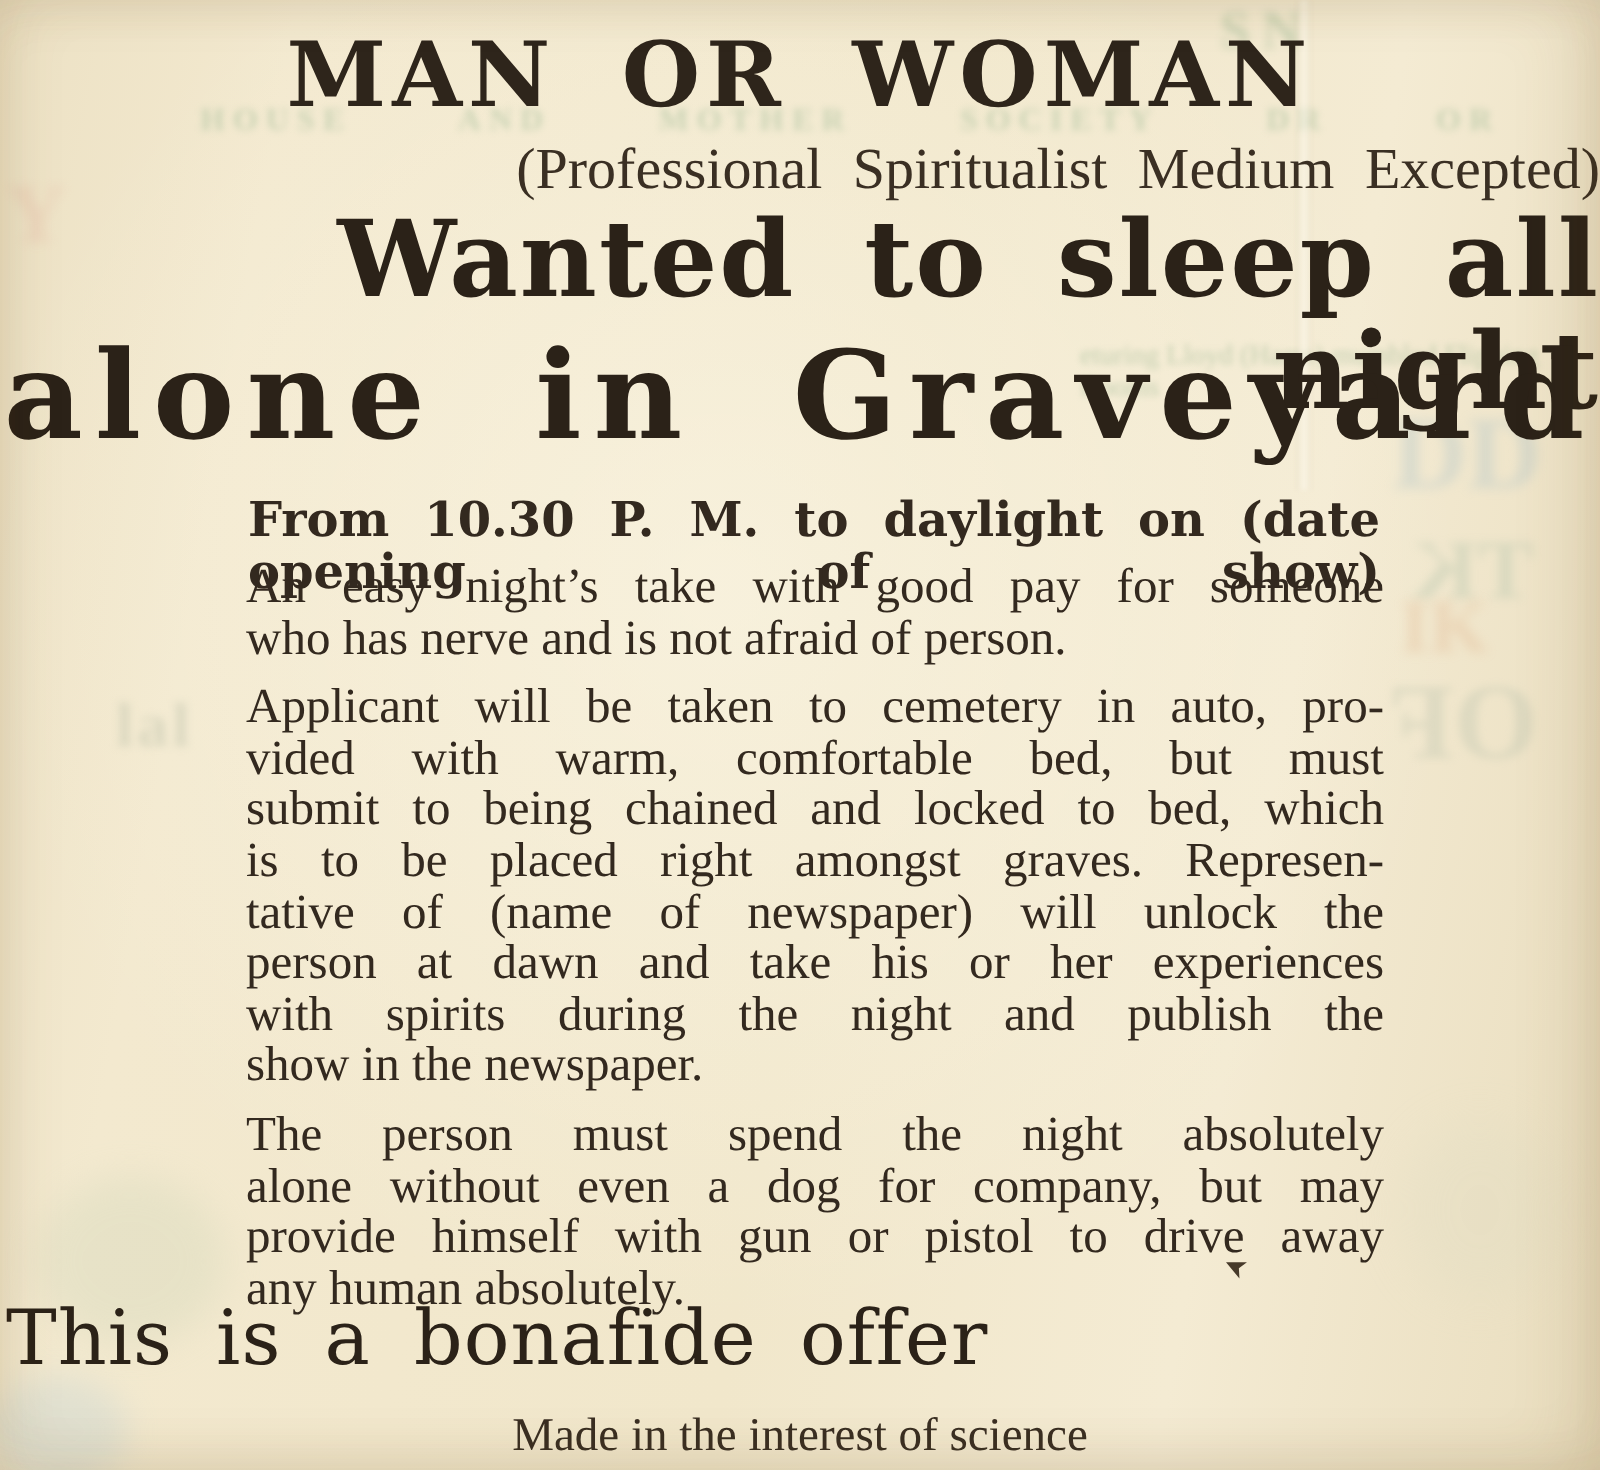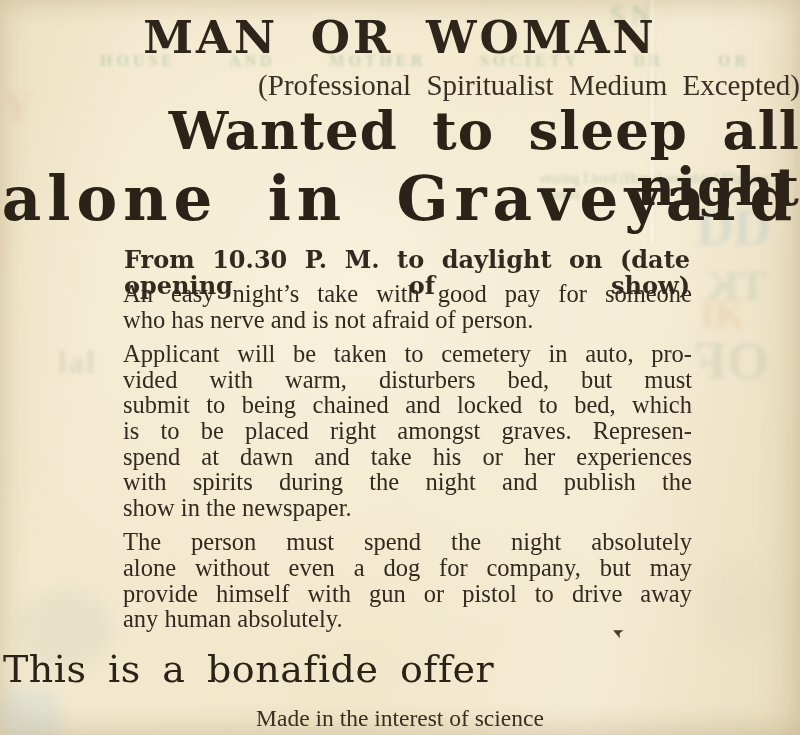--- a/index.html
+++ b/index.html
@@ -109,24 +109,25 @@
   <div class="headline-2">alone in Graveyard</div>
   <div class="tagline">From 10.30 P. M. to daylight on (date opening of show)</div>
 
   <div class="body-block">
     <p class="para">
       <span class="jline">An easy night’s take with good pay for someone</span>
       <span class="jline last">who has nerve and is not afraid of person.</span>
     </p>
     <p class="para">
       <span class="jline">Applicant will be taken to cemetery in auto, pro-</span>
-      <span class="jline">vided with warm, disturbers bed, but must</span>
+      <span class="jline">vided with warm, comfortable bed, but must</span>
       <span class="jline">submit to being chained and locked to bed, which</span>
       <span class="jline">is to be placed right amongst graves. Represen-</span>
-      <span class="jline">spend at dawn and take his or her experiences</span>
+      <span class="jline">tative of (name of newspaper) will unlock the</span>
+      <span class="jline">person at dawn and take his or her experiences</span>
       <span class="jline">with spirits during the night and publish the</span>
       <span class="jline last">show in the newspaper.</span>
     </p>
     <p class="para">
       <span class="jline">The person must spend the night absolutely</span>
       <span class="jline">alone without even a dog for company, but may</span>
       <span class="jline">provide himself with gun or pistol to drive away</span>
       <span class="jline last">any human absolutely.</span>
     </p>
   </div>

